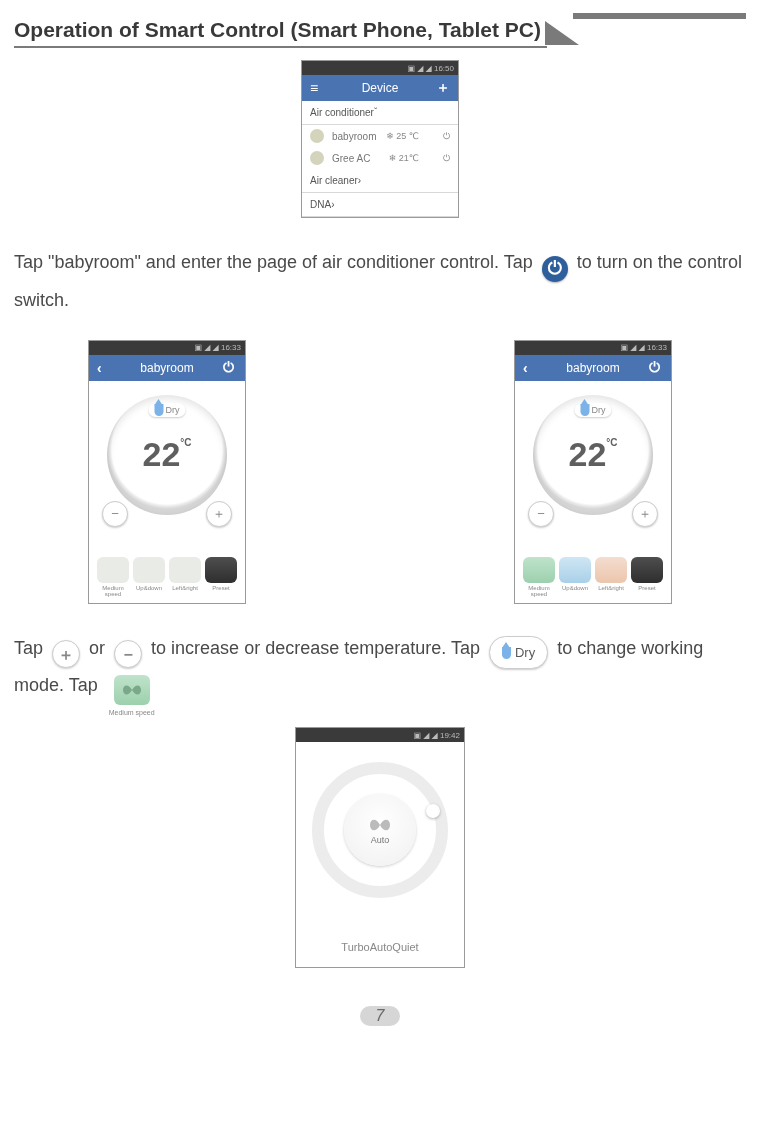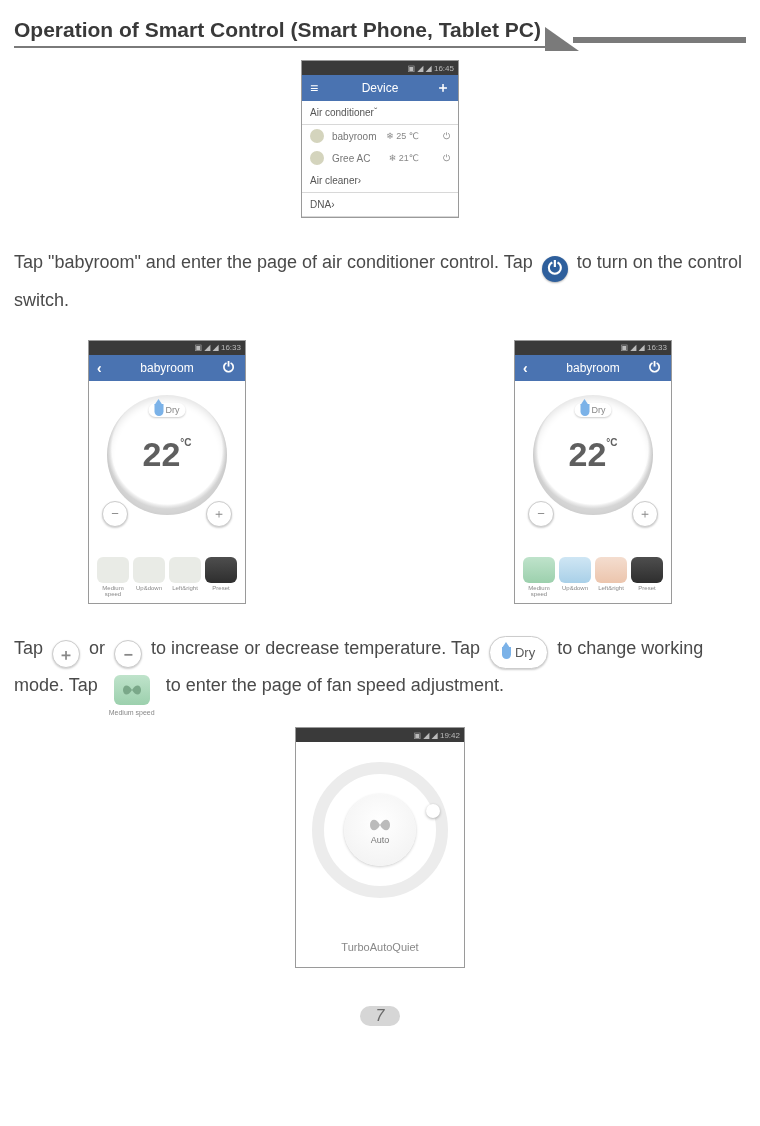--- a/index.html
+++ b/index.html
@@ -5,21 +5,21 @@
   body {
     margin: 0;
     padding: 18px 14px 10px;
     font-family: Arial, Helvetica, sans-serif;
     color: #333;
     width: 760px;
     box-sizing: border-box;
   }
 
   
-  .title-row { display:flex; align-items:flex-end; }
+  .title-row { display:flex; align-items:flex-start; }
   .title-box {
     font-size: 21px;
     font-weight:700;
     color:#393939;
     border-bottom:2px solid #7a7a7a;
     padding: 0 6px 4px 0;
     display:inline-block;
   }
   .title-wedge {
     width:0; height:0;
@@ -236,21 +236,21 @@
 <div class="title-row">
   <span class="title-box">Operation of Smart Control (Smart Phone, Tablet PC)</span>
   <span class="title-wedge"></span>
   <span class="title-line"></span>
 </div>
 
 <div class="center">
   <div class="phone">
     <div class="status">
       <span>▣ ◢ ◢</span>
-      &nbsp;<span>16:45</span>
+      &nbsp;<span>16:50</span>
     </div>
     <div class="header">
       <span class="side">≡</span>
       <span>Device</span>
       <span class="side">＋</span>
     </div>
     <div class="row">
       <span>Air conditioner</span>
       <span>ˇ</span>
     </div>
@@ -385,21 +385,20 @@
   <span> to change working mode. Tap </span>
   <span class="fan-btn">
     <span class="fan-tile">
       <svg width="22" height="18" viewBox="0 0 22 18">
         <path d="M11 9 C7 2, 2 4, 2 9 C2 14, 7 16, 11 9 Z" fill="#7aa889"></path>
         <path d="M11 9 C15 16, 20 14, 20 9 C20 4, 15 2, 11 9 Z" fill="#7aa889"></path>
       </svg>
     </span>
     <span class="fan-sub">Medium speed</span>
   </span>
-  <span> to enter the page of fan speed adjustment.</span>
 </p>
 
 <div class="center">
   <div class="phone" style="width:168px;">
     <div class="status">
       <span>▣ ◢ ◢</span>
       &nbsp;<span>19:42</span>
     </div>
     <div class="fan-dial">
       <div class="fan-centre">

